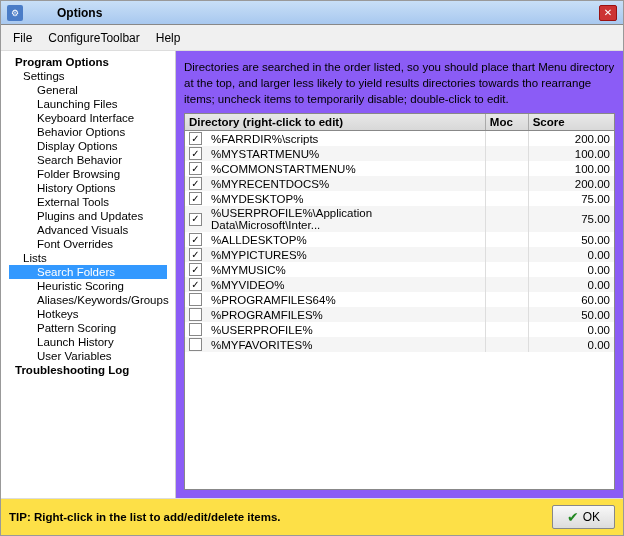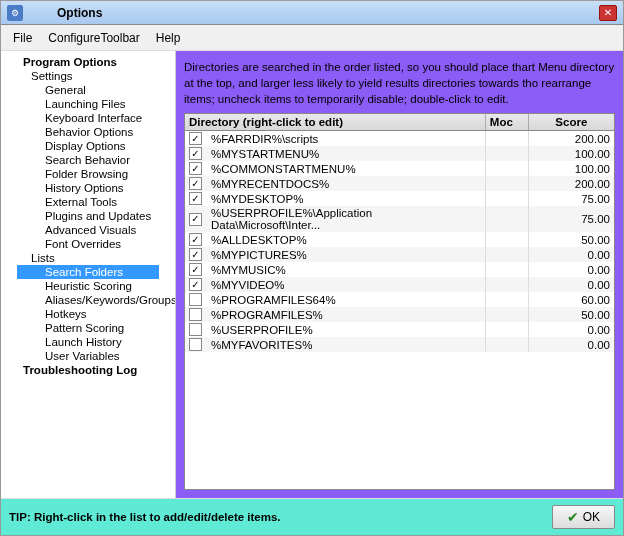--- a/index.html
+++ b/index.html
@@ -81,21 +81,21 @@
     .content-area {
       display: flex;
       flex: 1;
       overflow: hidden;
     }
     .sidebar {
       width: 175px;
       background: #fff;
       border-right: 1px solid #ccc;
       overflow-y: auto;
-      padding: 4px 16px;
+      padding: 4px 8px;
     }
     .sidebar-item {
       padding: 1px 4px 1px 8px;
       cursor: pointer;
       white-space: nowrap;
       color: #000;
       font-size: 11.5px;
     }
     .sidebar-item.selected { background: #3399ff; color: white; }
     .sidebar-item.level0 { font-weight: bold; padding-left: 6px; }
@@ -138,21 +138,21 @@
     tbody tr:nth-child(odd) { background: #fff; }
     tbody tr:nth-child(even) { background: #f5f5f5; }
     tbody td {
       padding: 1px 4px;
       border-right: 1px solid #ddd;
       font-size: 11.5px;
     }
     tbody td:last-child { border-right: none; text-align: right; }
     .col-dir { width: 70%; }
     .col-moc { width: 10%; }
-    .col-score { width: 20%; text-align: center; }
+    .col-score { width: 20%; text-align: left; }
     .checkbox-cell {
       display: flex;
       align-items: center;
       gap: 9px;
     }
     .checkbox {
       width: 13px;
       height: 13px;
       border: 1px solid #888;
       background: #fff;
@@ -165,21 +165,21 @@
       content: '✓';
       font-size: 10px;
       color: #000;
       line-height: 1;
     }
     .footer-bar {
       display: flex;
       align-items: center;
       justify-content: space-between;
       padding: 6px 8px 6px 8px;
-      background: #5eead4;
+      background: #fde047;
       border-top: 1px solid #ddd;
     }
     .tip-text {
       font-size: 11.5px;
       font-weight: bold;
       color: #000;
     }
     .ok-button {
       display: flex;
       align-items: center;

